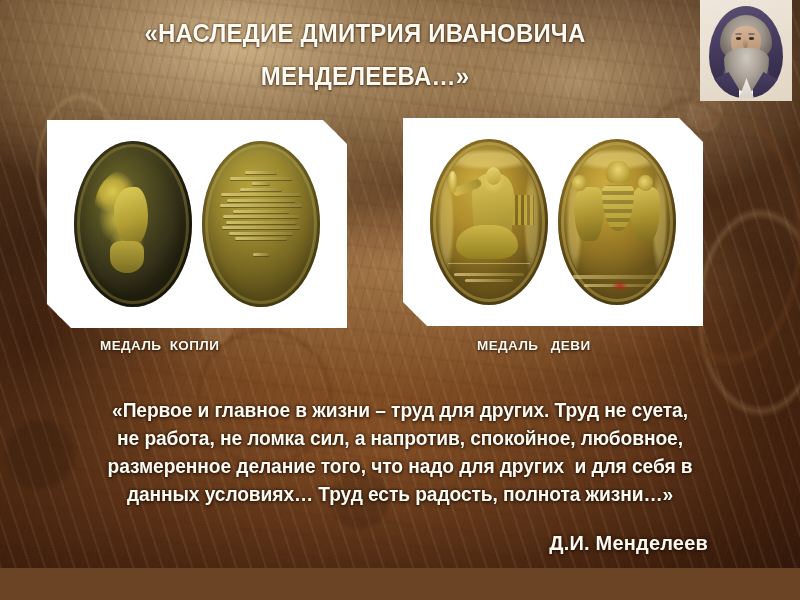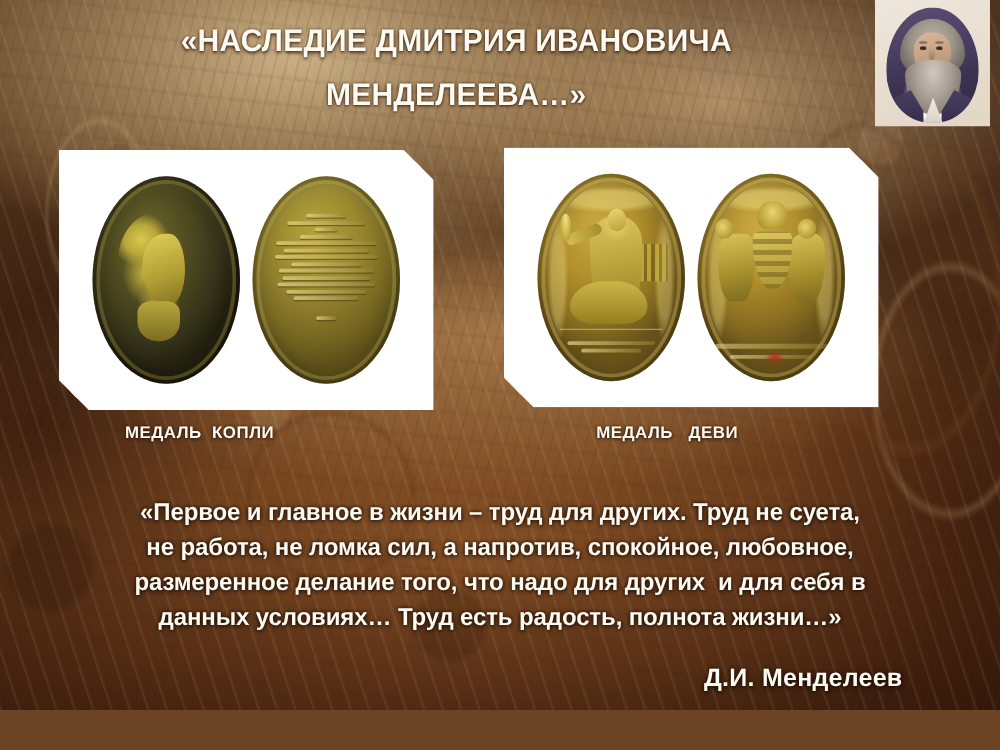--- a/index.html
+++ b/index.html
@@ -325,21 +325,21 @@
     color:#fdfaf2;
     font-size:19.5px; font-weight:bold;
     line-height:28px;
     letter-spacing:-.1px;
     text-shadow:0 1px 4px rgba(28,12,4,.9), 0 0 3px rgba(28,12,4,.8);
     transform:scaleX(.985); transform-origin:center;
     z-index:6;
   }
   #quote .ql { display:block; white-space:pre; }
   #author {
-    position:absolute; right:78px; top:532px;
+    position:absolute; right:92px; top:532px;
     color:#fdfaf2; font-size:20px; font-weight:bold;
     letter-spacing:.2px;
     text-shadow:0 1px 4px rgba(28,12,4,.9), 0 0 3px rgba(28,12,4,.8);
     z-index:6;
     margin-left:40px;
   }
 </style>
 </head>
 <body>
 

